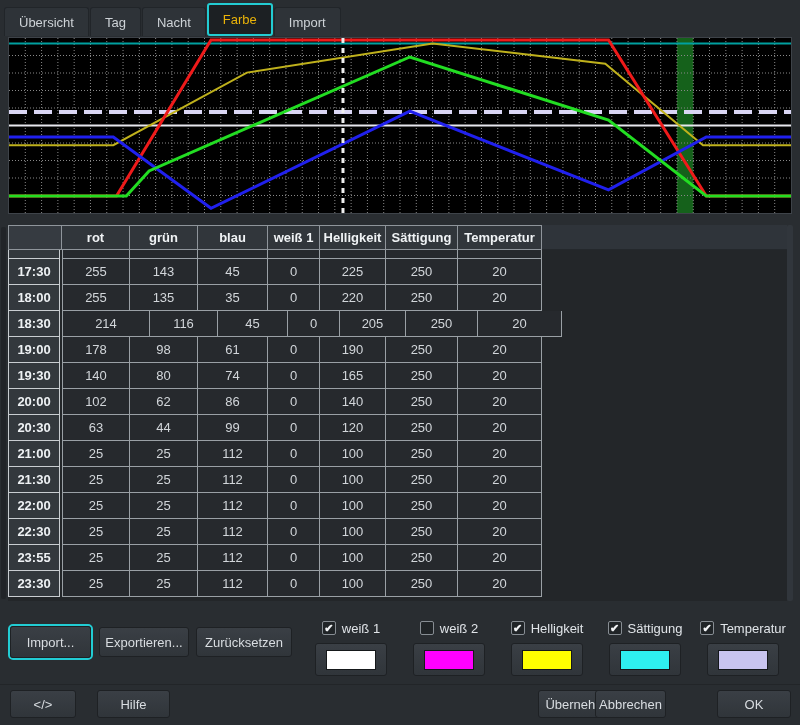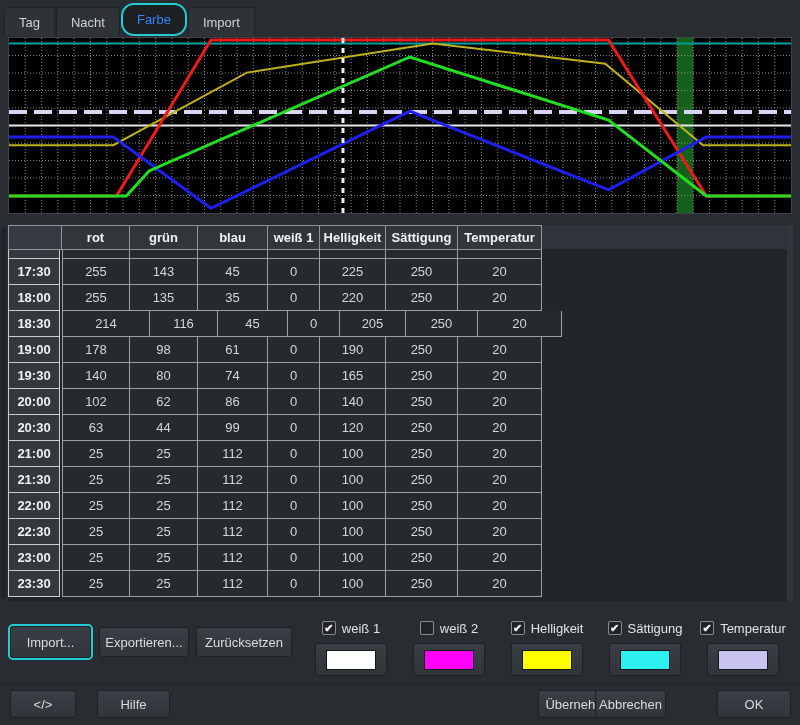--- a/index.html
+++ b/index.html
@@ -11,22 +11,22 @@
     color:#d5d9dd;
   }
   
   .tabbar{position:absolute;left:4px;top:6px;height:30px;display:flex;align-items:flex-end;}
   .tab{
     height:28px;padding:0 14px;display:flex;align-items:center;justify-content:center;
     background:#2e3338;border:1px solid #212529;border-bottom:none;
     border-radius:3px 3px 0 0;font-size:13px;color:#ced3d7;margin-right:1px;cursor:default;
   }
   .tab.selected{
-    height:29px;background:#1c2023;border:2px solid #23ccd2;border-radius:13px;
-    color:#3b82f6;margin-top:-2px;
+    height:29px;background:#1c2023;border:2px solid #23ccd2;border-radius:3px;
+    color:#eab308;margin-top:-2px;
   }
   
   .chart-frame{
     position:absolute;left:8px;top:37px;width:782px;height:175px;
     background:#000;border:1px solid #3e4349;
   }
   
   .tbl-viewport{position:absolute;left:8px;top:225px;width:779px;height:376px;background:#232629;}
   .tbl-header{position:absolute;left:0;top:0;height:25px;width:779px;background:#2f343a;display:flex;}
   .hcell{
@@ -80,20 +80,21 @@
   }
   .cb-label{font-size:13px;color:#e0e4e8;}
   .swatch-btn{width:72px;height:33px;}
   .swatch{width:48px;height:18px;border:1px solid #15181a;}
   .divider{position:absolute;left:0;top:684px;width:800px;height:1px;background:#222528;}
 </style>
 </head>
 <body>
 
 <div class="tabbar" id="tabbar">
+    <div class="tab">Übersicht</div>
     <div class="tab">Tag</div>
     <div class="tab">Nacht</div>
     <div class="tab selected">Farbe</div>
     <div class="tab">Import</div>
   </div>
 
 <div class="chart-frame">
   <svg id="chart-svg" width="782" height="175">
       <rect x="667.9583333333333" y="0" width="16.291666666666742" height="175" fill="#15611b"></rect>
       <line x1="16.291666666666668" y1="0" x2="16.291666666666668" y2="175" stroke="#888888" stroke-width="1" stroke-dasharray="1 2"></line>
@@ -185,21 +186,21 @@
       <div class="tcell">18:00</div>
       <div class="tcell">18:30</div>
       <div class="tcell">19:00</div>
       <div class="tcell">19:30</div>
       <div class="tcell">20:00</div>
       <div class="tcell">20:30</div>
       <div class="tcell">21:00</div>
       <div class="tcell">21:30</div>
       <div class="tcell">22:00</div>
       <div class="tcell">22:30</div>
-      <div class="tcell">23:00</div>
+      <div class="tcell">23:55</div>
       <div class="tcell">23:30</div>
     </div>
   <div class="body-grid" id="body-grid">
       <div class="clip-row">
         <div class="inner">
           <div class="brow">
             <div class="bcell" style="width: 68px;">255</div>
             <div class="bcell" style="width: 68px;">151</div>
             <div class="bcell" style="width: 70px;">55</div>
             <div class="bcell" style="width: 52px;">0</div>

